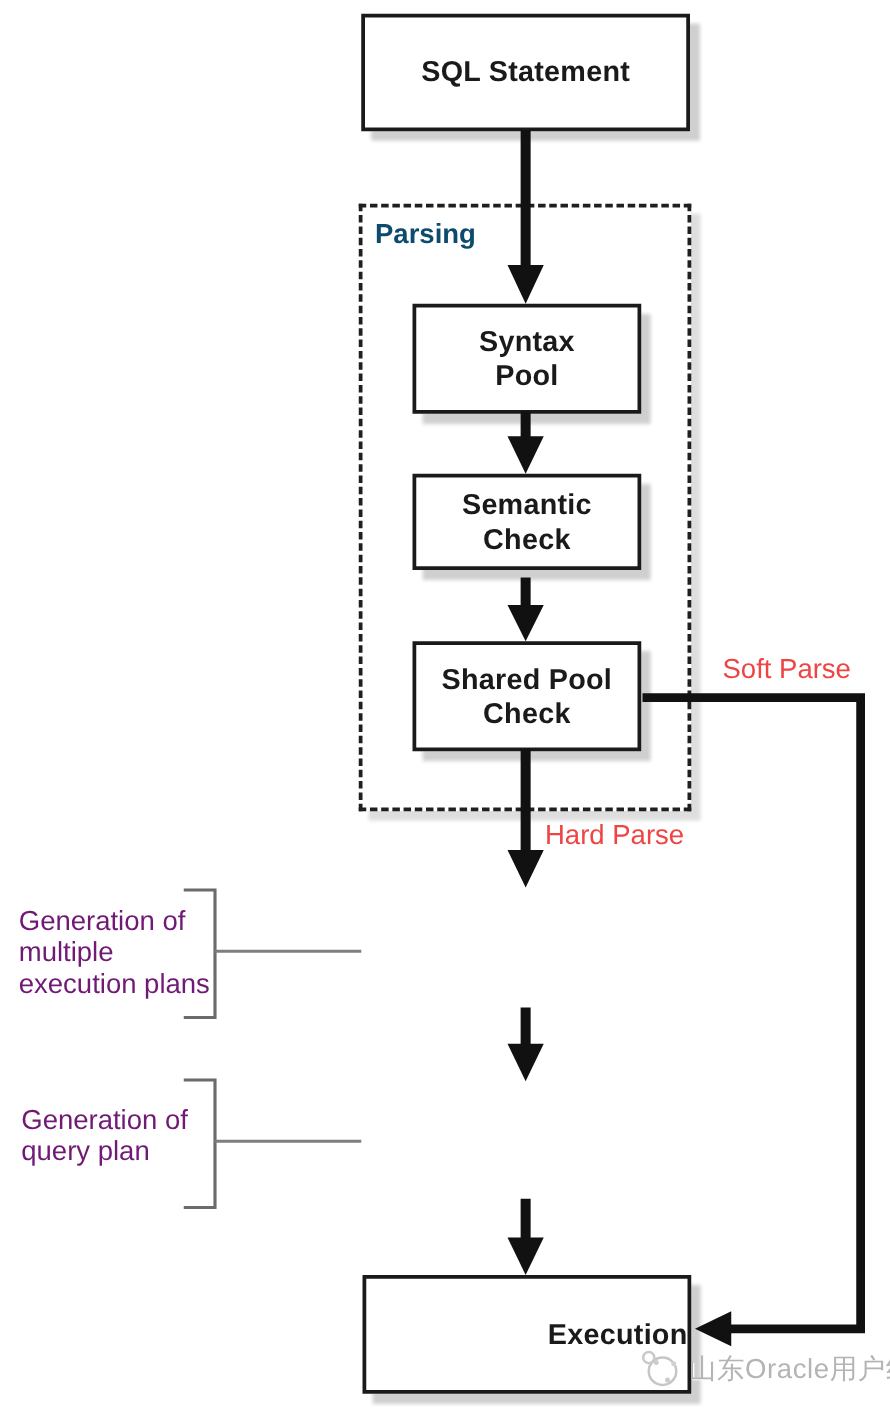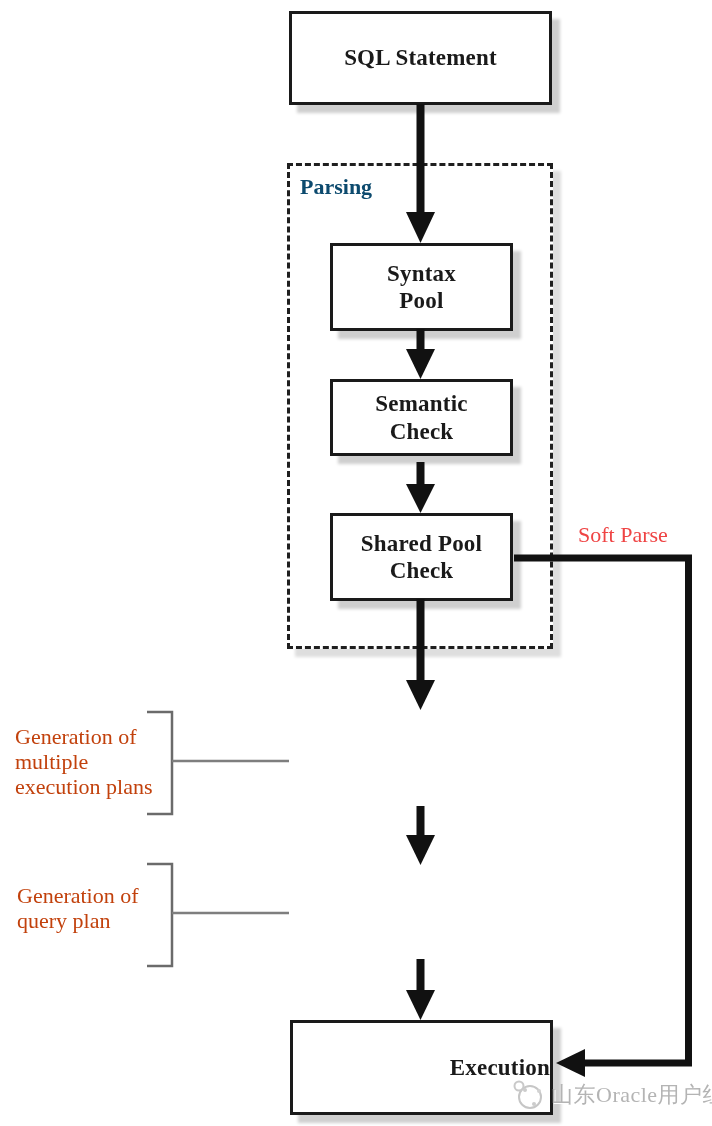--- a/index.html
+++ b/index.html
@@ -5,21 +5,21 @@
   html, body {
     margin: 0;
     padding: 0;
     background: #ffffff;
   }
   .canvas {
     position: relative;
     width: 712px;
     height: 1126px;
     background: #ffffff;
-    font-family: Liberation Serif, serif;
+    font-family: Liberation Sans, sans-serif;
     overflow: hidden;
   }
   .layer {
     position: absolute;
     left: 0;
     top: 0;
     pointer-events: none;
   }
   .node-box {
     position: absolute;
@@ -67,21 +67,21 @@
     color: #ef4444;
     z-index: 4;
     white-space: nowrap;
   }
   .edge-label.soft { left: 578px; top: 522px; }
   .edge-label.hard { left: 436px; top: 655px; }
   .annotation {
     position: absolute;
     font-size: 22px;
     line-height: 25px;
-    color: #c2410c;
+    color: #701a75;
     white-space: pre-line;
     z-index: 4;
   }
   .annotation.opt { left: 15px; top: 724px; }
   .annotation.row { left: 17px; top: 883px; }
   #box-sql      { left: 289px; top: 11px;   width: 263px; height: 94px; }
   #box-syntax   { left: 330px; top: 243px;  width: 183px; height: 88px; }
   #box-semantic { left: 330px; top: 379px;  width: 183px; height: 77px; }
   #box-shared   { left: 330px; top: 513px;  width: 183px; height: 88px; }
   #box-opt      { left: 290px; top: 710px;  width: 262px; height: 97px; }
@@ -174,20 +174,21 @@
     </g>
 
     <g>
       <path d="M147,864 H172 V966 H147" fill="none" stroke="#6b6b6b" stroke-width="2.5"></path>
       <path d="M172,913 H289" fill="none" stroke="#7e7e7e" stroke-width="2.5"></path>
     </g>
   </svg>
 
   <div class="group-label">Parsing</div>
   <div class="edge-label soft">Soft Parse</div>
+  <div class="edge-label hard">Hard Parse</div>
   <div class="annotation opt">Generation of
 multiple
 execution plans</div>
   <div class="annotation row">Generation of
 query plan</div>
 
   <div class="watermark">
     <svg width="38" height="38" viewBox="0 0 38 38">
       <circle cx="21" cy="21" r="11" fill="none" stroke="#c6c6c6" stroke-width="2"></circle>
       <circle cx="10" cy="10" r="4.5" fill="none" stroke="#c9c9c9" stroke-width="2"></circle>

